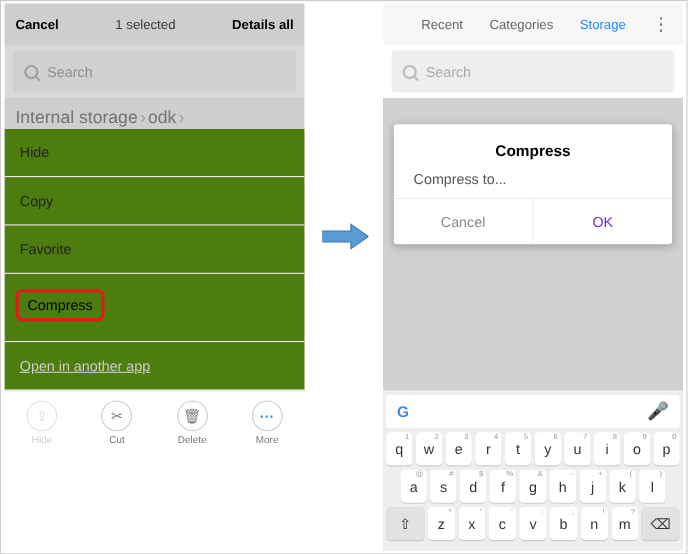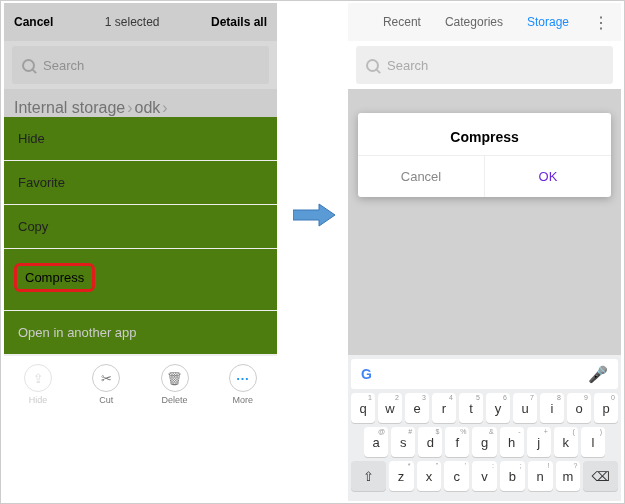--- a/index.html
+++ b/index.html
@@ -12,21 +12,21 @@
   
   .l-topbar { height: 38px; display: flex; align-items: center; justify-content: space-between; padding: 0 10px; font-size: 12px; font-weight: 600; background: #f2f2f2; }
   .l-topbar .center { font-weight: 400; color: #444; }
   .l-search { height: 38px; background: #f5f5f5; margin: 5px 8px; border-radius: 3px; display: flex; align-items: center; padding: 0 10px; color: #aaa; font-size: 13px; gap: 8px; }
   .l-bc { padding: 10px 10px 0; font-size: 16px; color: #888; background: #f2f2f2; }
   .l-bc span.sep { color: #bbb; margin: 0 2px; }
   .l-dimtop { position: relative; }
   .l-dimtop .dim { position: absolute; inset: 0; background: rgba(0,0,0,0.15); }
   .menu-list { background: #4d7c0f; }
   .menu-item { padding: 14px 14px; font-size: 13px; color: #222; border-bottom: 1px solid #eee; }
-  .menu-item.disabled { color: #ccc; }
+  .menu-item.disabled { color: #ccc; text-decoration: underline; }
   .compress-hl { border: 3px solid #e21b1b; border-radius: 6px; display: inline-block; padding: 4px 8px; margin: 8px 10px; font-size: 13px; }
   .compress-row { padding: 6px 0 10px; border-bottom: 1px solid #eee; }
   .l-bottom { height: 58px; display: flex; justify-content: space-around; align-items: center; padding: 6px 0; border-top: 1px solid #eee; }
   .l-act { display: flex; flex-direction: column; align-items: center; font-size: 9px; color: #777; gap: 3px; }
   .l-act.disabled { color: #ccc; }
   .circ { width: 28px; height: 28px; border: 1px solid #ccc; border-radius: 50%; display: flex; align-items: center; justify-content: center; font-size: 13px; }
   .l-act.disabled .circ { border-color: #e3e3e3; color: #ddd; }
   .more-dots { color: #2196f3; letter-spacing: 1px; font-weight: bold; }
 
   
@@ -78,22 +78,22 @@
       <span>Search</span>
     </div>
     <div class="l-bc">
       <span>Internal storage</span><span class="sep">›</span><span>odk</span><span class="sep">›</span>
     </div>
     <div class="dim"></div>
   </div>
 
   <div class="menu-list">
     <div class="menu-item">Hide</div>
+    <div class="menu-item">Copy</div>
     <div class="menu-item">Favorite</div>
-    <div class="menu-item">Copy</div>
     <div class="compress-row">
       <span class="compress-hl">Compress</span>
     </div>
     <div class="menu-item disabled">Open in another app</div>
   </div>
 
   <div class="l-bottom">
     <div class="l-act disabled">
       <div class="circ">⇪</div>
       <span>Hide</span>
@@ -129,20 +129,21 @@
     <span class="kebab">⋮</span>
   </div>
   <div class="r-search">
     <span class="search-ico"></span>
     <span>Search</span>
   </div>
   <div class="r-body">
     <div class="overlay"></div>
     <div class="dialog">
       <div class="d-title">Compress</div>
+      <div class="d-sub">Compress to...</div>
       <div class="d-btns">
         <div class="d-btn cancel">Cancel</div>
         <div class="d-btn ok">OK</div>
       </div>
     </div>
 
     <div class="keyboard">
       <div class="sug">
         <span class="g-logo"><span class="b">G</span></span>
         <span>🎤</span>

